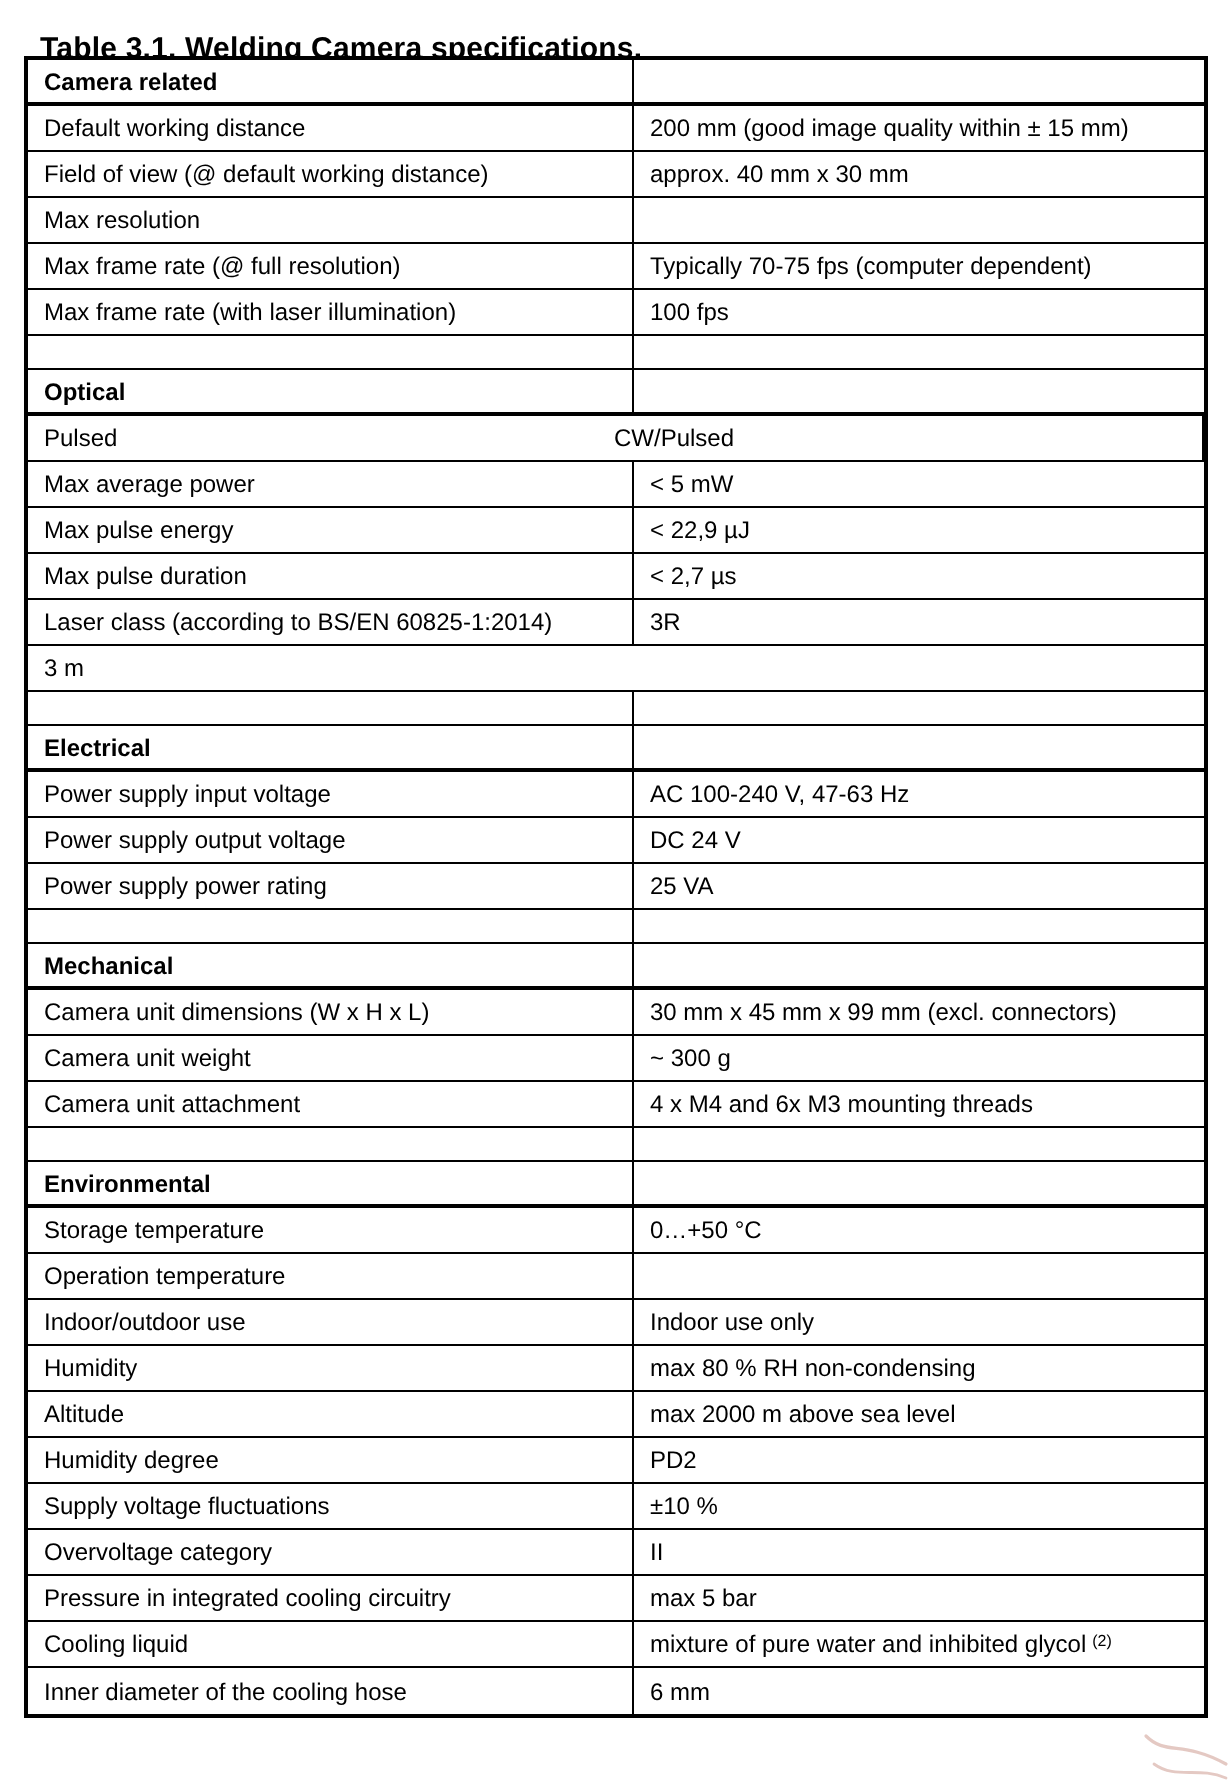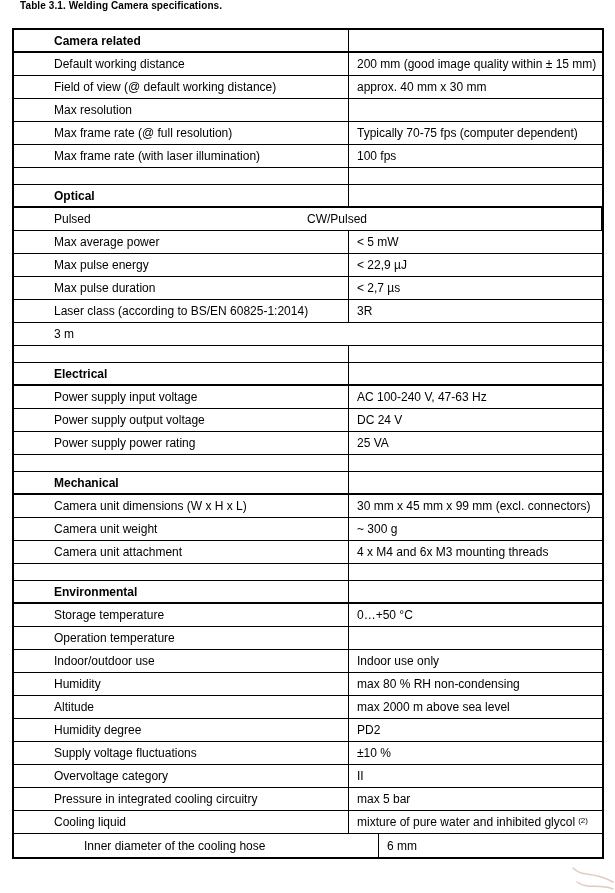--- a/index.html
+++ b/index.html
@@ -7,44 +7,43 @@
     width: 615px;
     height: 893px;
     background: #ffffff;
     color: #000000;
     font-family: "Liberation Sans", sans-serif;
     position: relative;
     overflow: hidden;
   }
   .doc-title {
     font-weight: bold;
-    font-size: 10px;
-    padding: 0 0 0 20px;
+    font-size: 15px;
+    padding: 16px 0 0 20px;
     letter-spacing: 0.1px;
   }
   .spec-table {
     position: absolute;
     left: 12px;
     top: 28px;
     width: 592px;
     border: 2px solid #000000;
     box-sizing: border-box;
     background: #ffffff;
   }
   .row {
     display: flex;
     box-sizing: border-box;
     height: 23px;
     border-bottom: 1px solid #000000;
-    padding-left: 32px;
   }
   .row.section-row { border-bottom-width: 2px; }
   .row.section-row .cell { font-weight: bold; }
   .row.spacer-row { height: 17px; }
-  .row:last-child { border-bottom: none; margin-left: 30px; }
+  .row:last-child { border-bottom: none; }
   .cell {
     box-sizing: border-box;
     display: flex;
     align-items: center;
     padding: 0 8px;
     font-size: 12px;
     white-space: nowrap;
     overflow: hidden;
   }
   .cell.left {

